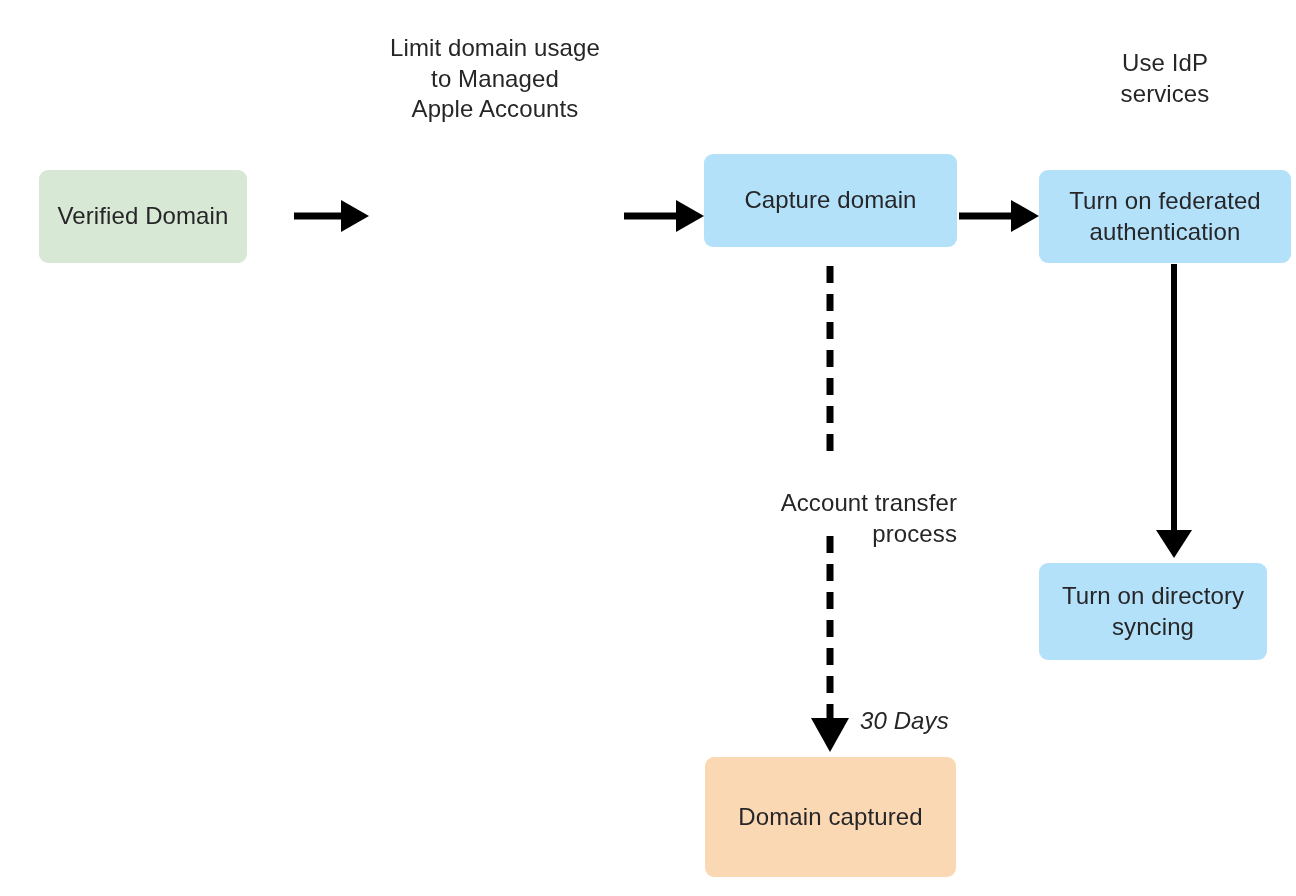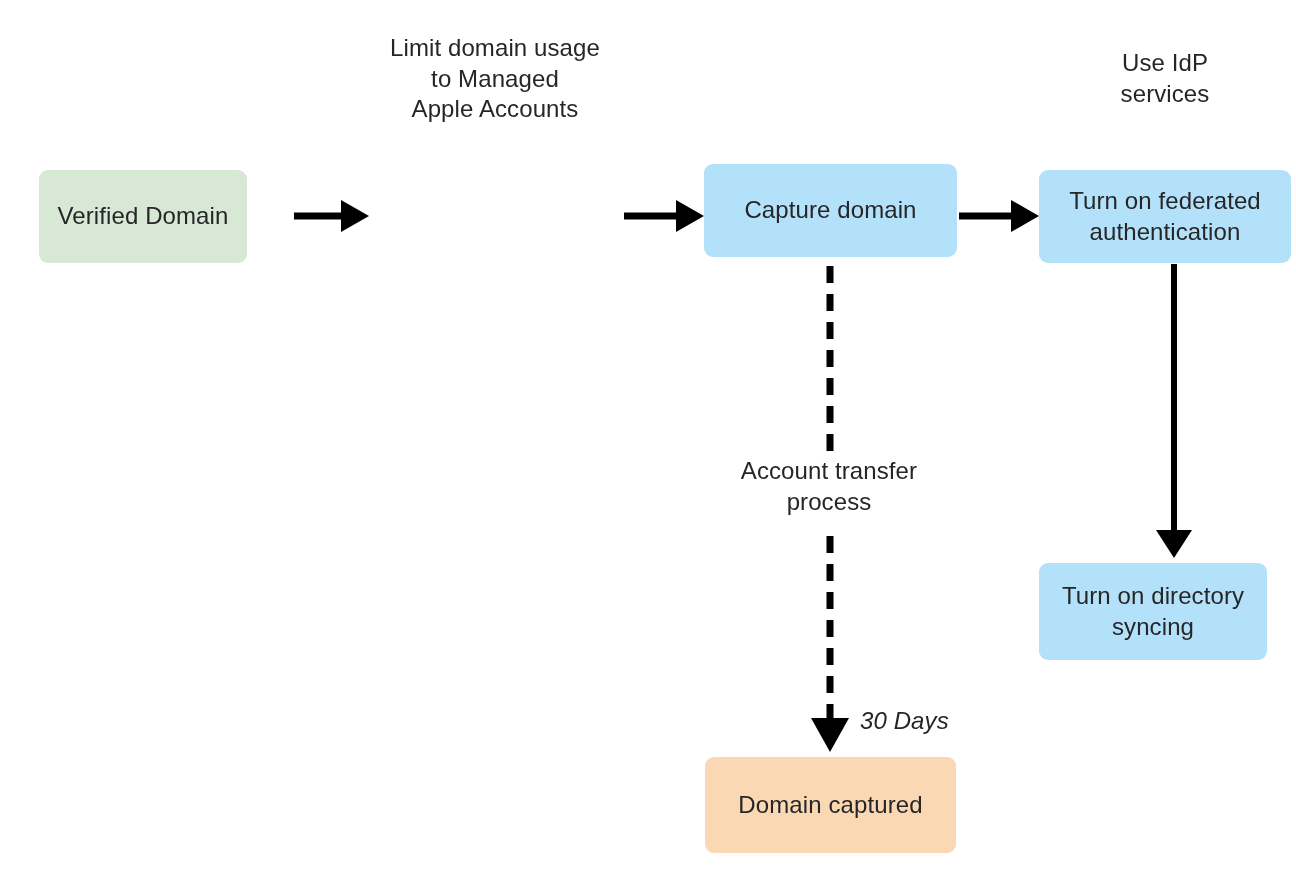--- a/index.html
+++ b/index.html
@@ -99,28 +99,28 @@
 to Managed
 Apple Accounts</div>
 
 
   <div class="caption" style="left:1022px; top:48px; width:256px;">Use IdP
 services</div>
 
   <div class="node" style="left:24px; top:170px; width:208px; height:93px; background:#d7e8d4;">Verified Domain</div>
 
 
-  <div class="node" style="left:689px; top:164px; width:253px; height:93px; background:#b4e1fa;">Capture domain</div>
+  <div class="node" style="left:689px; top:154px; width:253px; height:93px; background:#b4e1fa;">Capture domain</div>
 
   <div class="node" style="left:1024px; top:170px; width:252px; height:93px; background:#b4e1fa;">Turn on federated
 authentication</div>
 
   <div class="node" style="left:1024px; top:563px; width:228px; height:97px; background:#b4e1fa;">Turn on directory
 syncing</div>
 
-  <div class="node" style="left:690px; top:757px; width:251px; height:96px; background:#fbd8b4;">Domain captured</div>
+  <div class="node" style="left:690px; top:757px; width:251px; height:120px; background:#fbd8b4;">Domain captured</div>
 
-  <div class="edge-label" style="left:686px; top:456px; width:256px;">Account transfer
+  <div class="edge-label" style="left:686px; top:488px; width:256px;text-align:right;">Account transfer
 process</div>
 
   <div class="edge-label" style="left:845px; top:706px; width:140px; text-align:left;font-style:italic;">30 Days</div>
 
 </div>
 
 </body></html>

